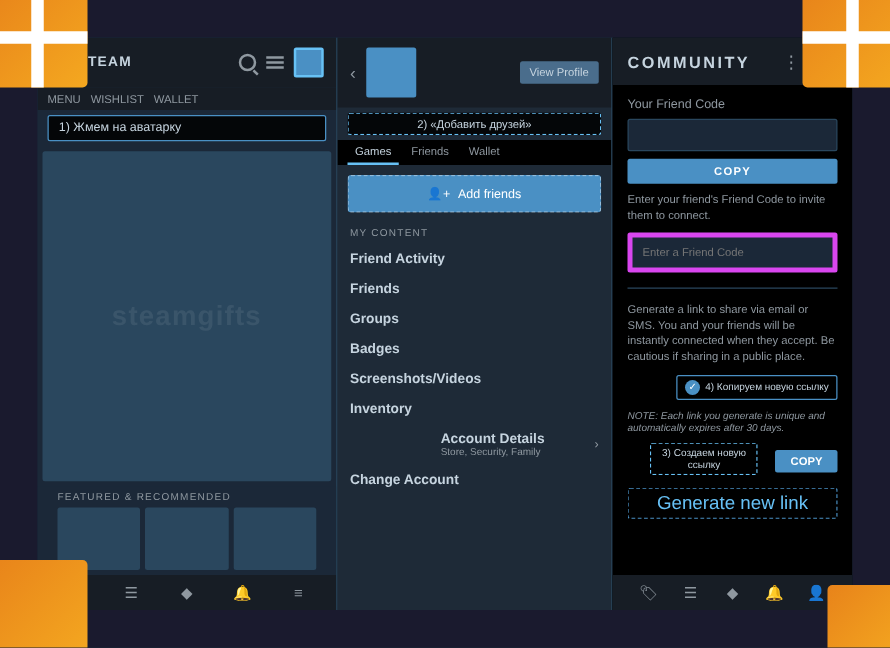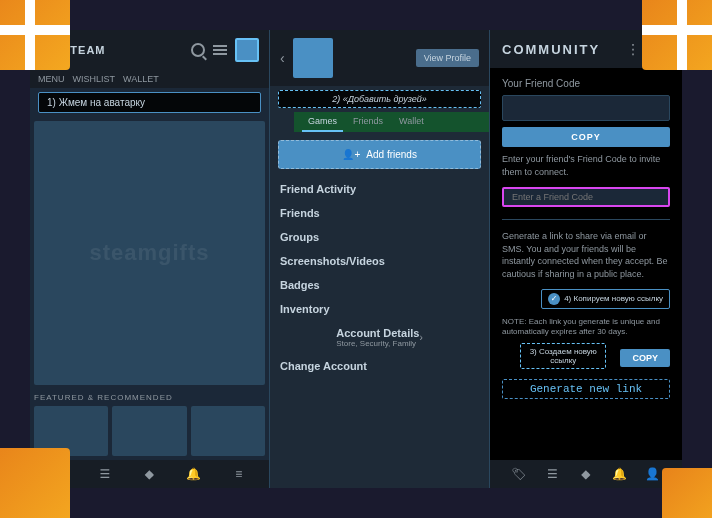--- a/index.html
+++ b/index.html
@@ -229,21 +229,21 @@
       transform: translate(-50%, -50%);
       color: rgba(255,255,255,0.08);
       font-size: 22px;
       font-weight: bold;
       white-space: nowrap;
       letter-spacing: 1px;
     }
 
     .featured-section {
       background: #1b2838;
-      padding: 4px 4px;
+      padding: 4px 16px;
     }
     .featured-label {
       color: #8f98a0;
       font-size: 8px;
       text-transform: uppercase;
       letter-spacing: 1px;
     }
 
     .featured-grid {
       display: flex;
@@ -317,29 +317,27 @@
 
     .step2-tooltip {
       background: rgba(0,0,0,0.85);
       border: 1px dashed #67c1f5;
       color: #c6d4df;
       font-size: 9px;
       padding: 3px 6px;
       margin: 4px 8px;
       border-radius: 2px;
       text-align: center;
-      font-style: italic;
     }
 
     .popup-tabs {
       display: flex;
-      background: #14532d;
+      background: #000000;
       padding: 0 8px;
       gap: 4px;
-      margin-left: 24px;
     }
     .popup-tab {
       color: #8f98a0;
       font-size: 9px;
       padding: 4px 6px;
       cursor: pointer;
       border-bottom: 2px solid transparent;
     }
     .popup-tab.active {
       color: #c6d4df;
@@ -373,23 +371,24 @@
       color: #c6d4df;
       font-size: 11px;
       padding: 6px 10px;
       cursor: pointer;
       font-weight: bold;
     }
 
     .account-item {
       padding: 6px 10px;
       display: flex;
-      justify-content: center;
-      align-items: center;
-      cursor: pointer;
+      justify-content: flex-end;
+      align-items: center;
+      cursor: pointer;
+      gap: 40px;
     }
     .account-item-text {
       color: #c6d4df;
       font-size: 11px;
       font-weight: bold;
     }
     .account-item-sub {
       color: #8f98a0;
       font-size: 8px;
     }
@@ -482,27 +481,27 @@
 
     .info-text {
       color: #8f98a0;
       font-size: 9px;
       line-height: 1.4;
       margin-bottom: 8px;
     }
 
     .enter-code-input {
       background: #1b2838;
-      border: 2px solid #d946ef;
+      border: 4px solid #d946ef;
       color: #8f98a0;
       font-size: 9px;
       padding: 7px 8px;
       width: 100%;
       border-radius: 2px;
-      height: 20px;
+      height: 32px;
     }
 
     .divider {
       height: 1px;
       background: #2a475e;
       margin: 10px 0;
     }
 
     .quick-invite-section {}
 
@@ -545,20 +544,21 @@
       color: white;
       font-size: 8px;
     }
 
     .note-text {
       color: #8f98a0;
       font-size: 8px;
       line-height: 1.3;
       margin-bottom: 6px;
       clear: both;
+      font-style: italic;
     }
 
     .link-url {
       background: #1b2838;
       border: 1px solid #2a475e;
       color: #67c1f5;
       font-size: 9px;
       padding: 4px 8px;
       border-radius: 2px;
       margin-bottom: 4px;
@@ -586,29 +586,28 @@
       padding: 4px 12px;
       border-radius: 2px;
       cursor: pointer;
       text-align: center;
       text-transform: uppercase;
       display: inline-block;
     }
 
     .generate-link {
       color: #67c1f5;
-      font-size: 11px;
+      font-size: 15px;
       cursor: pointer;
       text-align: center;
       display: block;
       border: 1px dashed #4a90c4;
       padding: 3px;
       border-radius: 2px;
       margin-top: 4px;
-      font-family: Liberation Mono, monospace;
     }
 
     .bottom-nav-right {
       background: #171d25;
       padding: 6px 12px;
       display: flex;
       justify-content: space-around;
       align-items: center;
     }
 
@@ -680,25 +679,26 @@
     <div class="step2-tooltip">2) «Добавить друзей»</div>
     <div class="popup-tabs">
       <span class="popup-tab active">Games</span>
       <span class="popup-tab">Friends</span>
       <span class="popup-tab">Wallet</span>
     </div>
     <div class="add-friends-btn">
       <span>👤+</span>
       <span>Add friends</span>
     </div>
+    <div class="my-content-label">MY CONTENT</div>
     <div class="friend-menu-item">Friend Activity</div>
     <div class="friend-menu-item">Friends</div>
     <div class="friend-menu-item">Groups</div>
+    <div class="friend-menu-item">Badges</div>
     <div class="friend-menu-item">Screenshots/Videos</div>
-    <div class="friend-menu-item">Badges</div>
     <div class="friend-menu-item">Inventory</div>
     <div class="account-item">
       <div>
         <div class="account-item-text">Account Details</div>
         <div class="account-item-sub">Store, Security, Family</div>
       </div>
       <span style="color:#8f98a0;font-size:10px;">›</span>
     </div>
     <div class="friend-menu-item">Change Account</div>
   </div>

